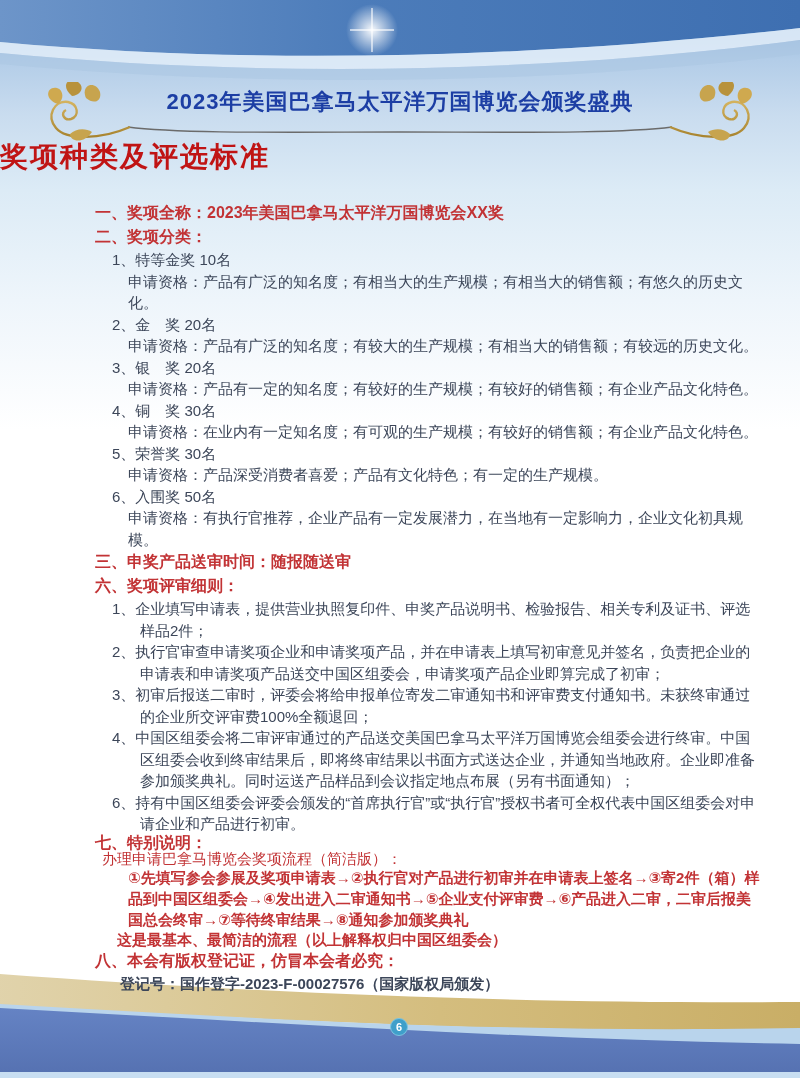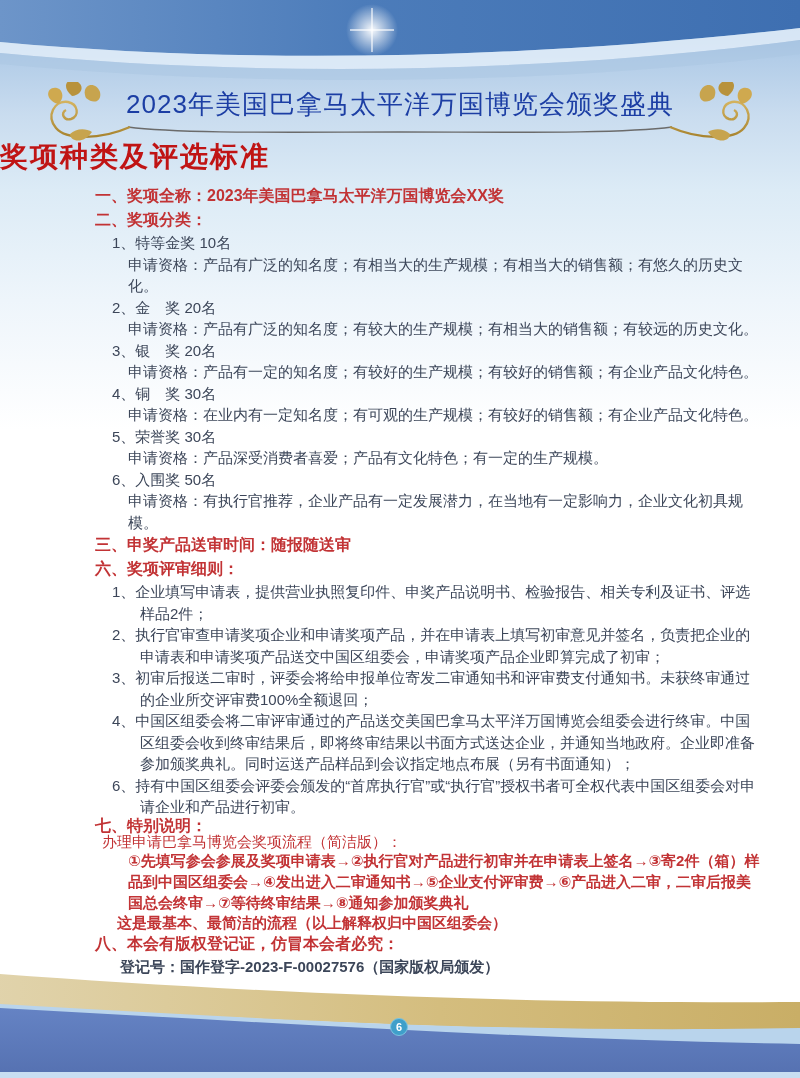--- a/index.html
+++ b/index.html
@@ -9,31 +9,31 @@
     font-family:"Liberation Sans","DejaVu Sans",sans-serif;
     overflow:hidden;
   }
   .page {
     position:relative; width:800px; height:1078px; overflow:hidden;
     background:linear-gradient(180deg,#8fb3d9 0px,#b3cde8 60px,#c9dcef 115px,#dcebf6 190px,#eef5fb 300px,#ffffff 430px,#ffffff 100%);
   }
   .header-band { position:absolute; top:0; left:0; z-index:1; }
   .event-title {
     position:absolute; top:87px; left:0; width:800px; z-index:3;
-    text-align:center; font-size:26px; font-weight:normal; color:#1c3ea4;
+    text-align:center; font-size:22px; font-weight:bold; color:#1c3ea4;
     letter-spacing:1px;
   }
   .ornaments { position:absolute; top:82px; left:0; z-index:2; }
   .page-heading {
     position:absolute; top:138px; left:0; width:800px; z-index:3;
     font-size:28px; font-weight:bold; color:#c01414;
     letter-spacing:2px;
   }
   .content {
-    position:absolute; top:184px; left:95px; width:668px; z-index:3;
+    position:absolute; top:201px; left:95px; width:668px; z-index:3;
     color:#3c4659; font-size:15px;
   }
   .sec { color:#c23335; font-weight:bold; font-size:16px; line-height:24px; }
   .sec-tight { line-height:16px; }
   .award-name { margin-left:17px; line-height:21.5px; }
   .award-desc { margin-left:33px; line-height:21.5px; }
   .rule { margin-left:17px; padding-left:28px; text-indent:-28px; line-height:21.5px; }
   .sub-red { color:#c23335; font-weight:normal; margin-left:7px; line-height:16px; }
   .process { color:#c23335; font-weight:bold; margin-left:33px; line-height:21px; width:634px; }
   .note { color:#c23335; font-weight:bold; margin-left:22px; line-height:19px; }

